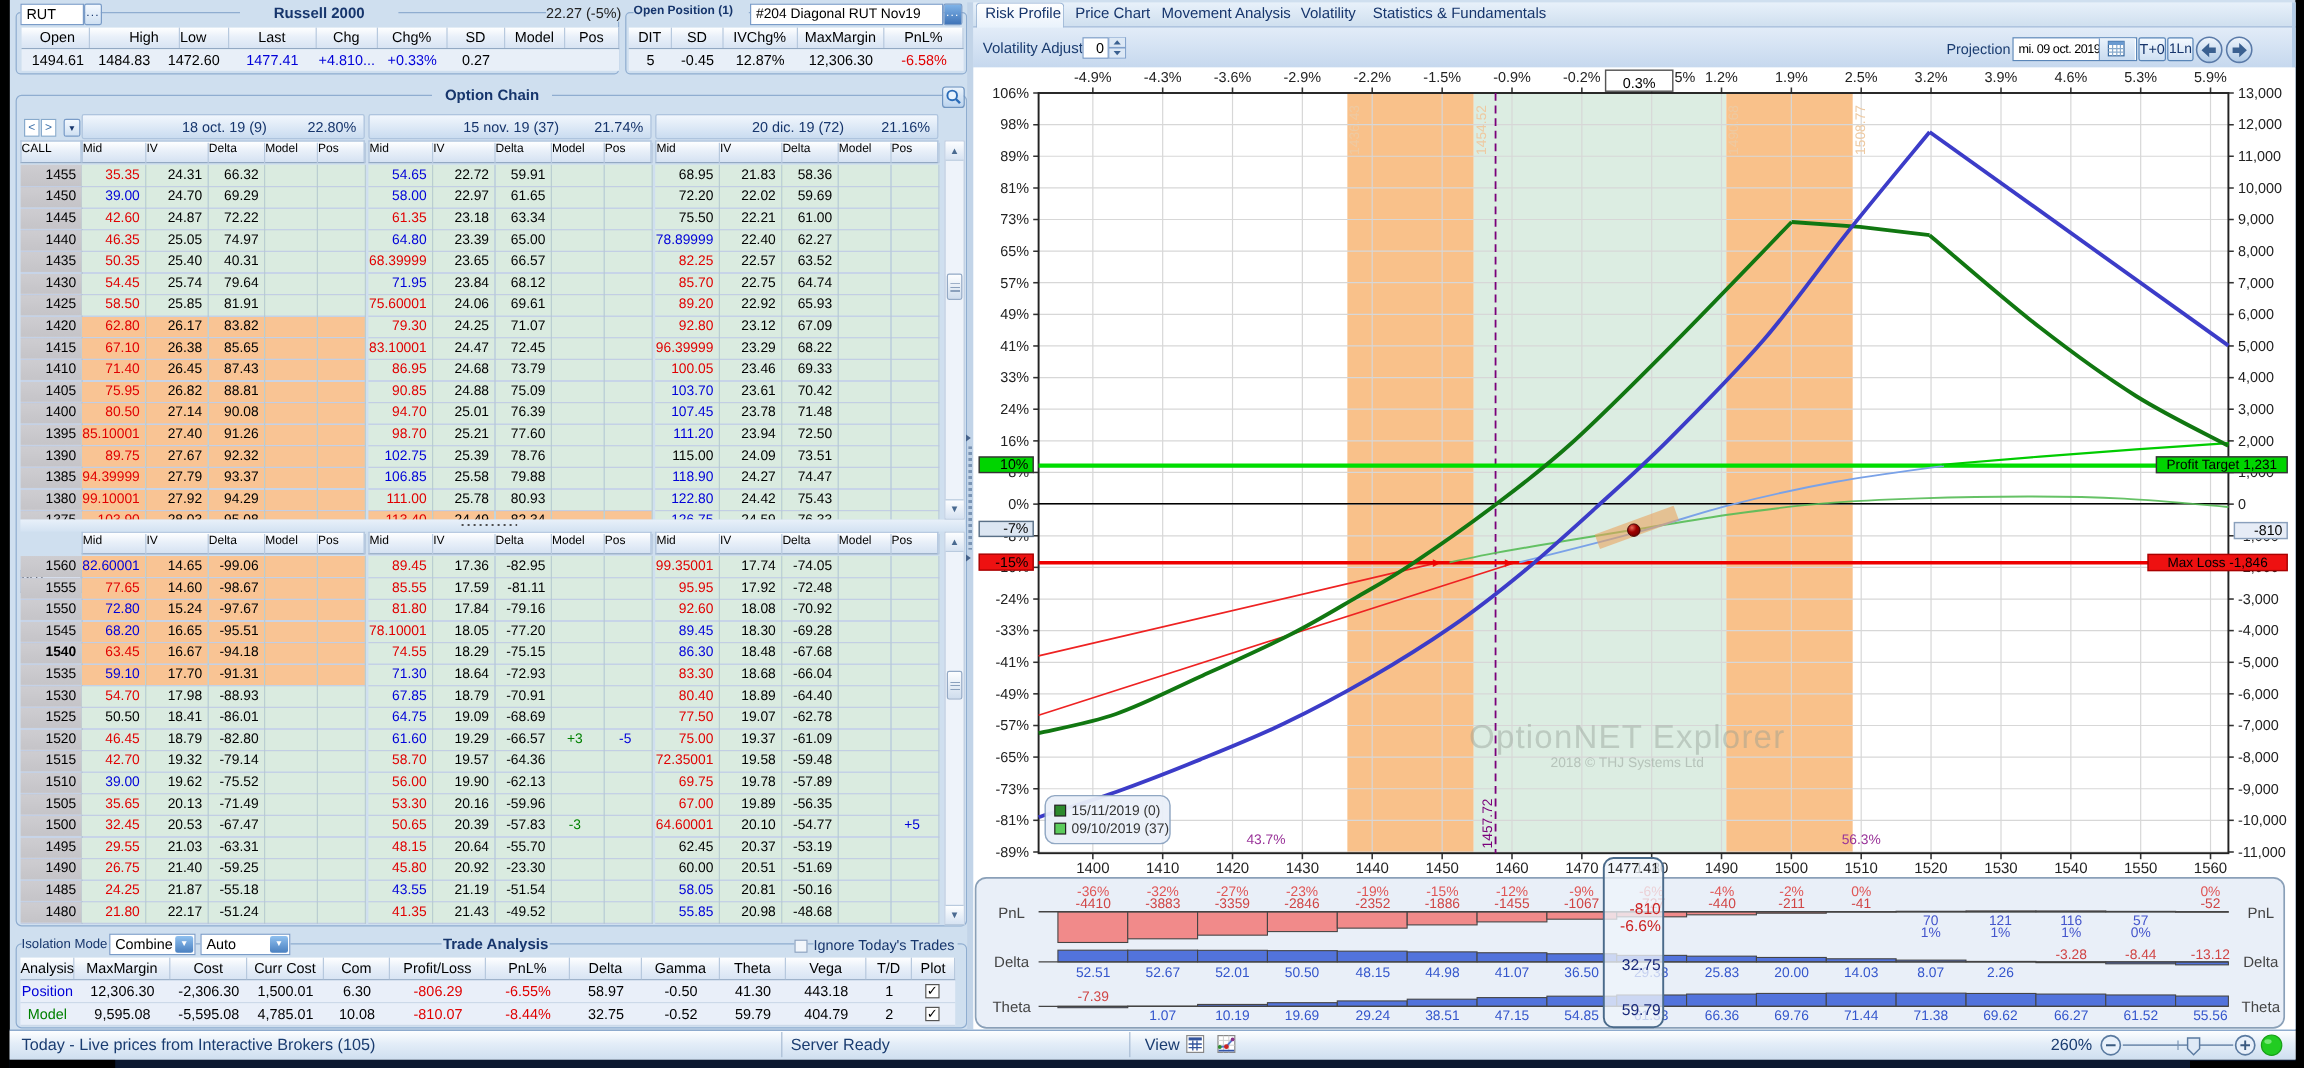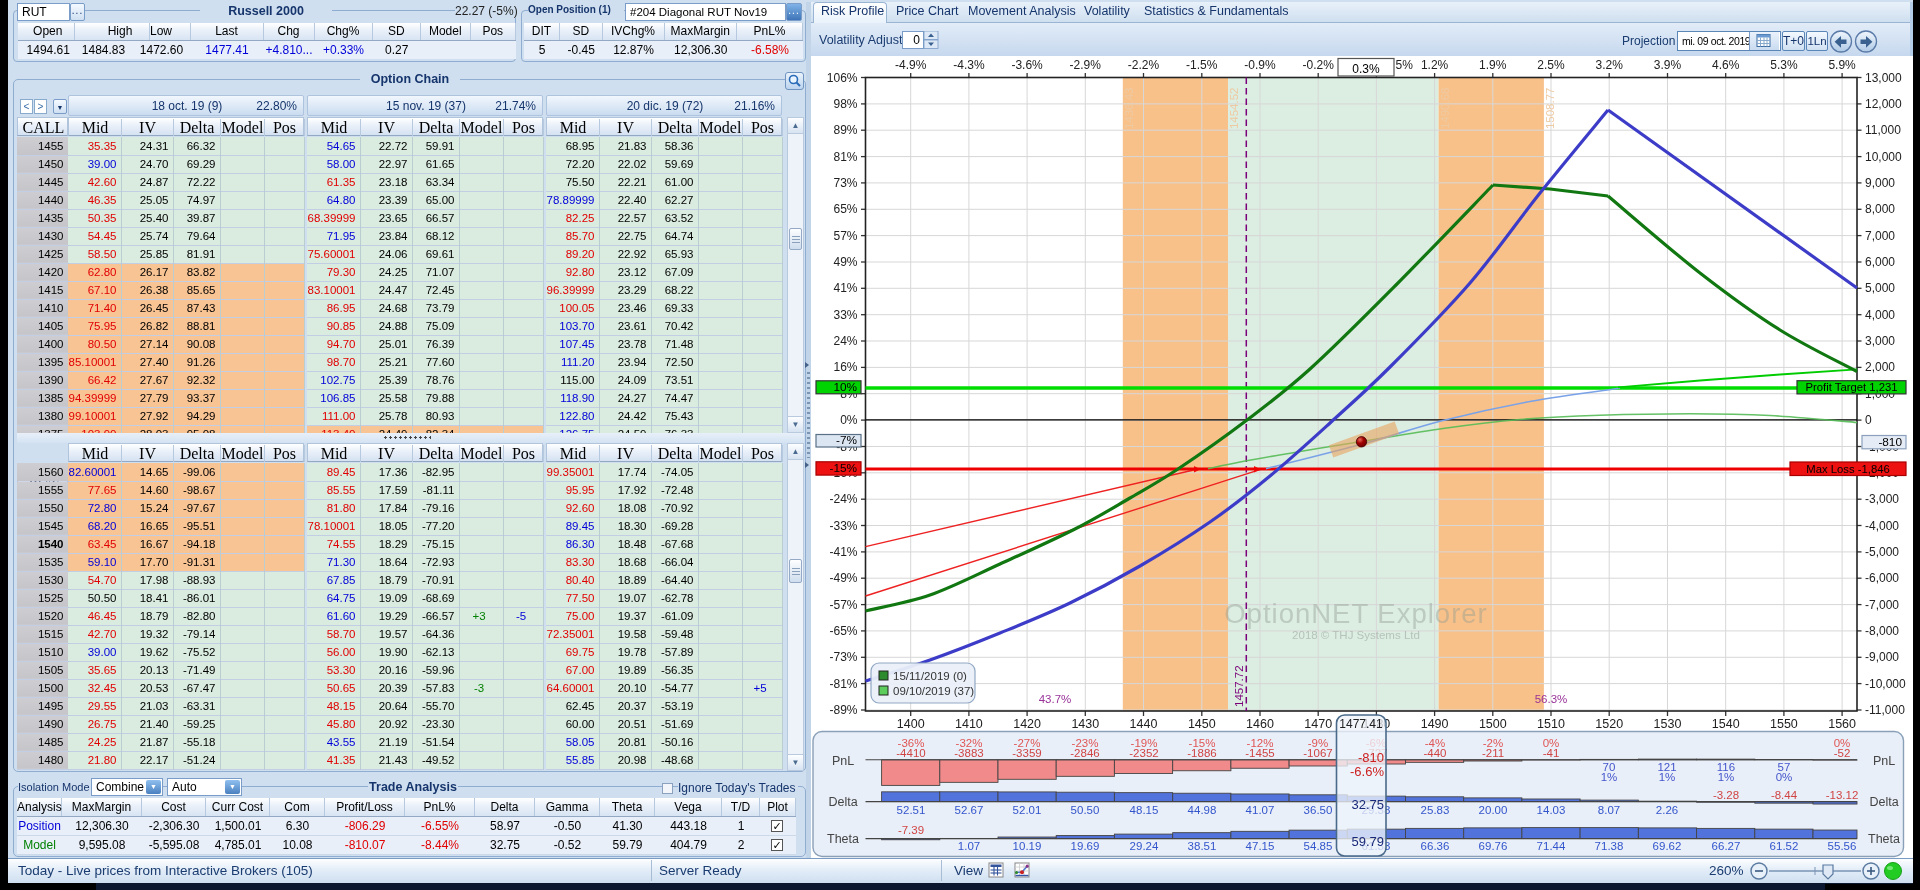--- a/index.html
+++ b/index.html
@@ -9,21 +9,21 @@
 .th{position:absolute;top:0;height:100%;border-right:1px solid #b7c9de;color:#000;font-size:12px;text-align:center;line-height:17px;}
 .cell{position:absolute;font-size:12px;}
 .r{color:#e00000;}.b{color:#0000d8;}.k{color:#000;}.g{color:#008000;}
 table.oc{border-collapse:collapse;table-layout:fixed;}
 table.oc td{height:18px;font-size:11.5px;padding:0 4px 0 0;text-align:right;white-space:nowrap;overflow:hidden;border-bottom:1px solid rgba(185,195,220,0.6);border-right:1px solid rgba(165,190,180,0.5);}
 td.mint{background:#daebe0;}
 td.orng{background:#f9c494;border-bottom:1px solid rgba(190,200,225,0.6);border-right:1px solid rgba(225,175,120,0.6);}
 td.strike{background:linear-gradient(#cecdd1,#c5c4c8);color:#000;text-align:center;padding:0;border-right:1px solid #9a99a0;border-bottom:1px solid #b4b3b8;font-size:11.5px;}
 .expband{position:absolute;background:linear-gradient(#f2f7fd,#cadcf0);border:1px solid #aec4de;border-radius:2px;color:#16356c;font-size:12px;}
 .colhead{position:absolute;background:linear-gradient(#ffffff,#e9f0f9 45%,#d5e2f2);border:1px solid #b0c4dc;border-bottom:1px solid #93a9c3;}
-.colhead span{position:absolute;top:1px;font-size:16px;color:#000;text-align:center;font-family:Liberation Serif, serif;}
+.colhead span{position:absolute;top:1px;font-size:10px;color:#000;text-align:left;}
 .whitebox{position:absolute;background:#fff;border:1px solid #7a9cc8;font-size:12px;color:#000;}
 .btn3{position:absolute;background:linear-gradient(#f4f9ff,#cfe0f2);border:1px solid #7a9cc8;border-radius:2px;}
 .sbar{position:absolute;background:linear-gradient(#fdfeff,#e3edf8 45%,#cfdff0);}
 .navy{color:#1a3c70;}
 .tabtxt{position:absolute;top:4px;font-size:12.5px;color:#16356c;}
 </style></head><body>
 <div id="app"></div>
 <div class="abs" style="left:0;top:0;width:8px;height:890px;background:#000;"></div>
 <div class="abs" style="left:1913px;top:0;width:7px;height:890px;background:#000;"></div>
 <div class="abs" style="left:8px;top:883px;width:1905px;height:7px;background:#0b1830;"></div>
@@ -236,21 +236,21 @@
         <tr>
           <td class="mint r">46.35</td>
           <td class="mint k">25.05</td>
           <td class="mint k">74.97</td>
           <td class="mint g" style="text-align:center;"></td>
           <td class="mint b" style="text-align:center;"></td>
         </tr>
         <tr>
           <td class="mint r">50.35</td>
           <td class="mint k">25.40</td>
-          <td class="mint k">39.87</td>
+          <td class="mint k">40.31</td>
           <td class="mint g" style="text-align:center;"></td>
           <td class="mint b" style="text-align:center;"></td>
         </tr>
         <tr>
           <td class="mint r">54.45</td>
           <td class="mint k">25.74</td>
           <td class="mint k">79.64</td>
           <td class="mint g" style="text-align:center;"></td>
           <td class="mint b" style="text-align:center;"></td>
         </tr>
@@ -297,21 +297,21 @@
           <td class="orng b" style="text-align:center;"></td>
         </tr>
         <tr>
           <td class="orng r">85.10001</td>
           <td class="orng k">27.40</td>
           <td class="orng k">91.26</td>
           <td class="orng g" style="text-align:center;"></td>
           <td class="orng b" style="text-align:center;"></td>
         </tr>
         <tr>
-          <td class="orng r">66.42</td>
+          <td class="orng r">89.75</td>
           <td class="orng k">27.67</td>
           <td class="orng k">92.32</td>
           <td class="orng g" style="text-align:center;"></td>
           <td class="orng b" style="text-align:center;"></td>
         </tr>
         <tr>
           <td class="orng r">94.39999</td>
           <td class="orng k">27.79</td>
           <td class="orng k">93.37</td>
           <td class="orng g" style="text-align:center;"></td>

